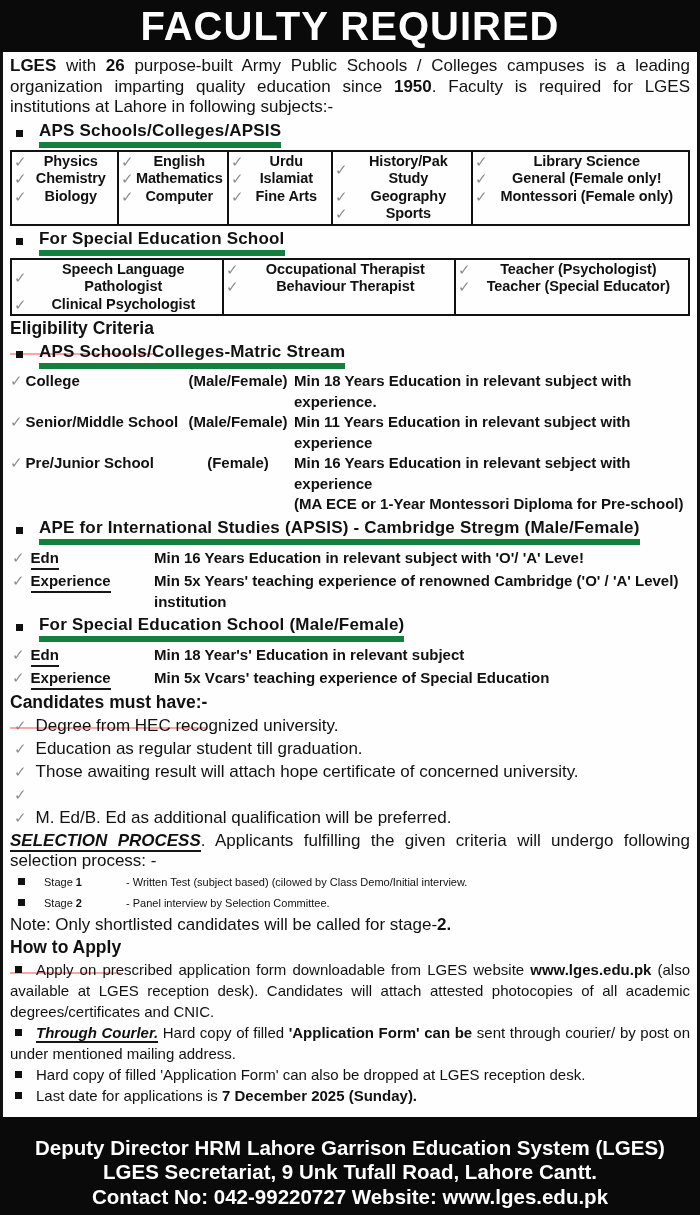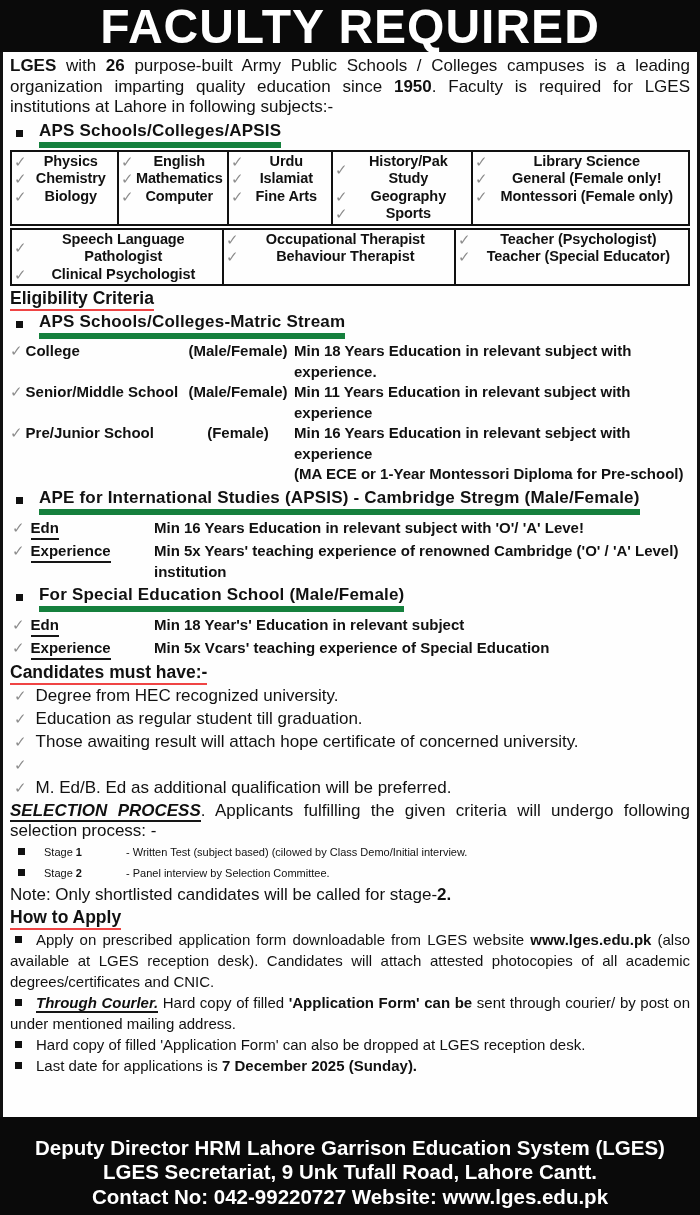--- a/index.html
+++ b/index.html
@@ -2,39 +2,39 @@
 <html><head>
 <meta charset="utf-8">
 <style>
   * { box-sizing: border-box; margin: 0; padding: 0; }
   html,body { background:#e8e8e8; }
   body { font-family: "Liberation Sans", sans-serif; color:#111; }
   .page { width:700px; height:1215px; margin:0 auto; background:#fff; display:flex; flex-direction:column; overflow:hidden; }
 
   
   .topband { background:#0a0a0a; height:52px; display:flex; align-items:center; justify-content:center; flex:0 0 auto; }
-  .topband .t { color:#fff; font-weight:bold; font-size:48px; letter-spacing:1px; }
+  .topband .t { color:#fff; font-weight:bold; font-size:40px; letter-spacing:1px; }
 
   
   .content { flex:1 1 auto; background:#fefefe; border-left:3px solid #111; border-right:3px solid #111; padding:4px 7px 0 7px; overflow:hidden; }
 
   .orgbox-wrap { text-align:center; margin:3px 0 5px; }
   .orgbox { display:inline-block; background:#c9c9c9; border:2px solid #333; outline:1px solid #888; padding:2px 16px 3px; font-weight:bold; font-size:23.5px; letter-spacing:0.2px; }
 
   .para { font-size:17px; line-height:20.5px; text-align:justify; }
   .b { font-weight:bold; }
   .u { border-bottom:2px solid #161616;font-style:italic; }
 
   .sq { display:inline-block; width:7px; height:7px; background:#111; vertical-align:middle; margin:0 0 2px 0; }
   .chk { color:#8d8d8d; font-weight:normal; font-size:15px; flex:0 0 auto; }
 
   .sec-h { display:flex; align-items:center; gap:16px; padding-left:6px; margin:3px 0 2px; }
   .sec-h .txt { font-weight:bold; font-size:17px; border-bottom:6px solid #15803d; padding-bottom:1px; letter-spacing:0.2px; }
   .flush-h { font-weight:bold; font-size:17.5px; margin:2px 0 1px; }
-  .flush-h .txt { border-bottom:2px solid #ef4444; padding-bottom:1px; }
+  .flush-h .txt { border-bottom:2px solid #fca5a5; padding-bottom:15px; }
 
   table.subjects { width:100%; border-collapse:collapse; table-layout:fixed; margin:1px 0 2px; }
   table.subjects td { border:2px solid #111; vertical-align:top; padding:1px 2px; }
   .cell-row { display:flex; align-items:center; font-weight:bold; font-size:14.5px; line-height:17.5px; }
   .cell-row .cl { flex:1; text-align:center; letter-spacing:-0.1px; }
   .aps-t td:nth-child(1){width:107px;} .aps-t td:nth-child(2){width:110px;}
   .aps-t td:nth-child(3){width:104px;} .aps-t td:nth-child(4){width:140px;}
   .spe-t td:nth-child(1){width:212px;} .spe-t td:nth-child(2){width:232px;}
 
   .mrow { display:grid; grid-template-columns:172px 112px 1fr; font-weight:bold; font-size:15px; line-height:20.5px; }
@@ -144,20 +144,24 @@
               </div>
           <div class="cell-row">
                 <span class="chk">✓</span>
                 <span class="cl">Montessori (Female only)</span>
               </div>
         </td>
       </tr>
     </tbody>
       </table>
 
+    <div class="sec-h">
+      <span class="sq"></span>
+      <span class="txt">For Special Education School</span>
+    </div>
 
     <table class="subjects spe-t">
       <tbody>
           <tr>
         <td>
           <div class="cell-row">
                 <span class="chk">✓</span>
                 <span class="cl">Speech Language Pathologist</span>
               </div>
           <div class="cell-row">

